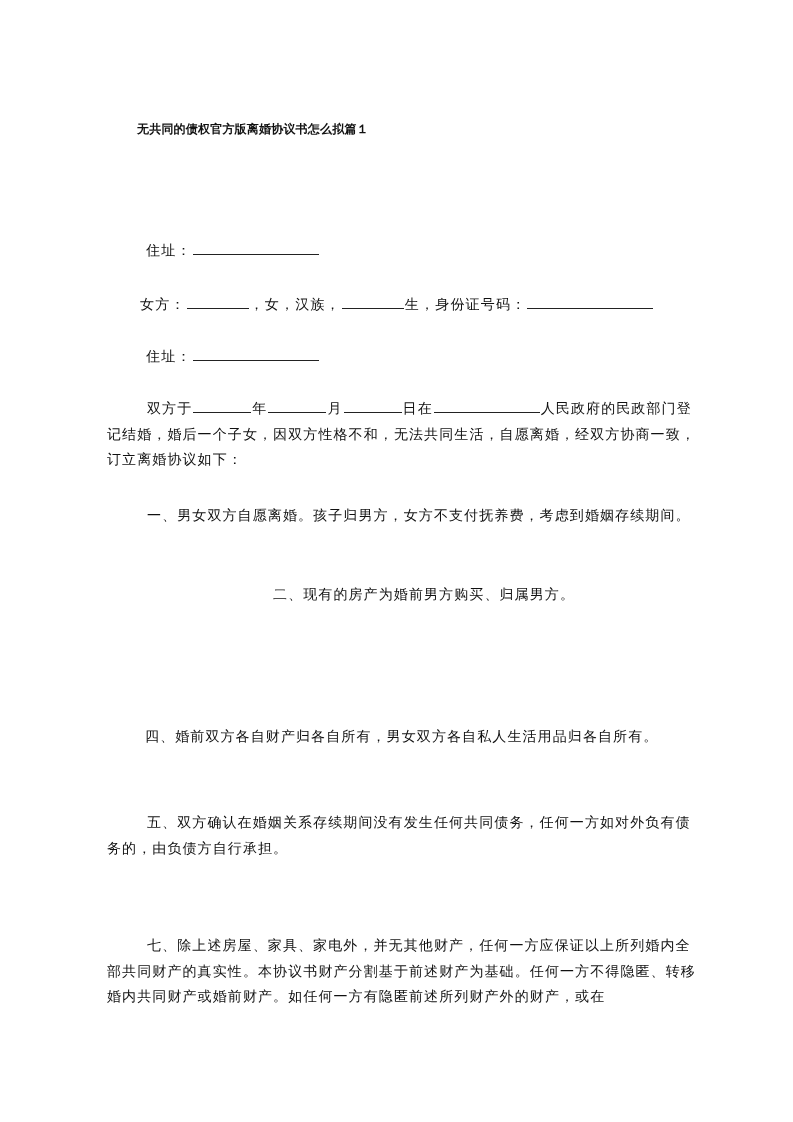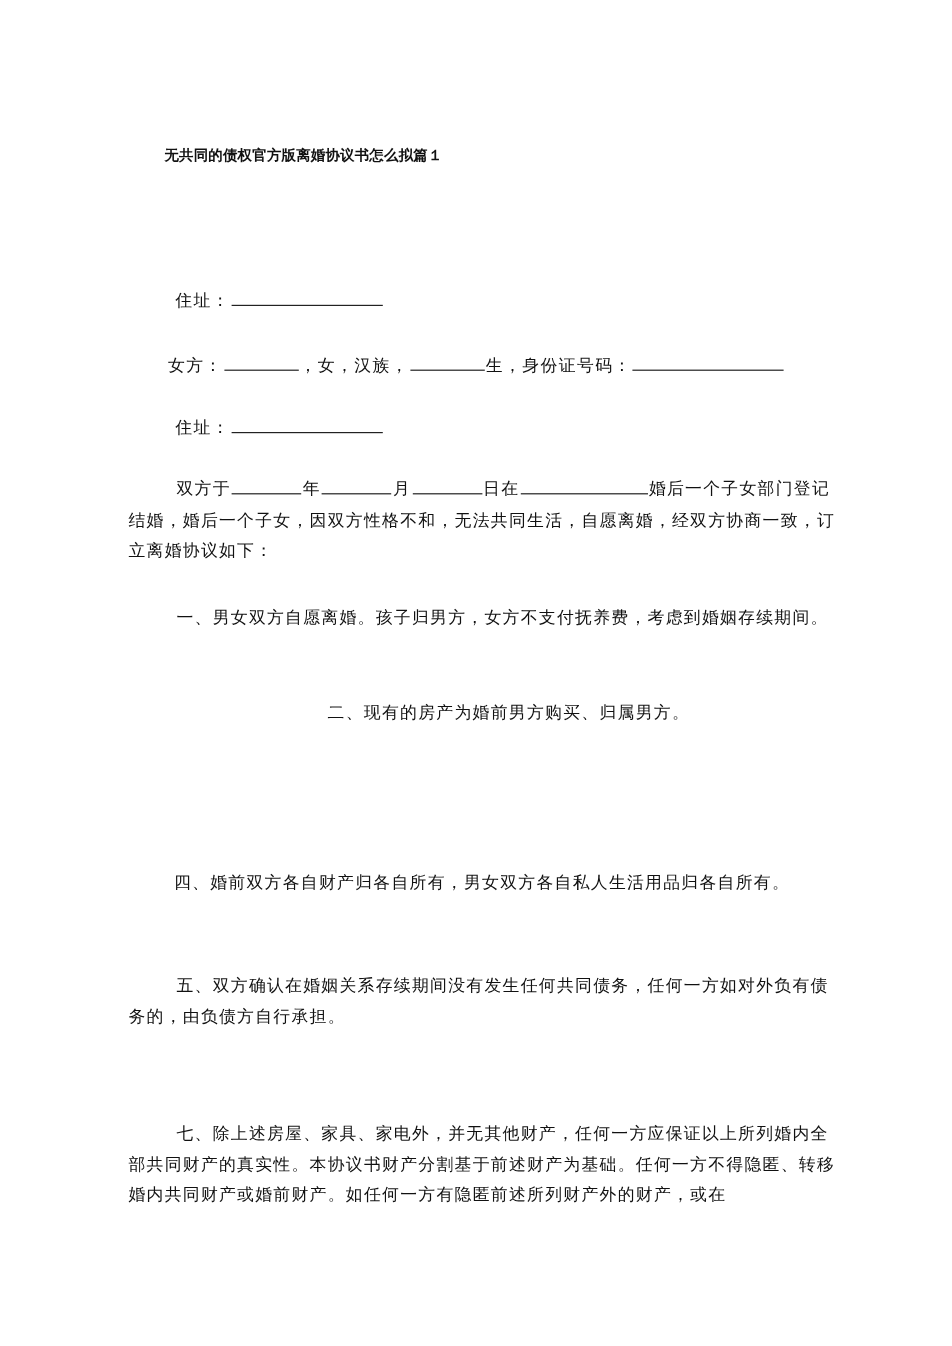--- a/index.html
+++ b/index.html
@@ -26,21 +26,21 @@
 
   <div class="line" style="left:140px; top:295px;">
     <span>女方：</span><span class="blank" style="width:62px"></span><span>，女，汉族，</span><span class="blank" style="width:62px"></span><span>生，身份证号码：</span><span class="blank" style="width:126px"></span>
   </div>
 
   <div class="line" style="left:146px; top:347px;">
     <span>住址：</span><span class="blank" style="width:126px"></span>
   </div>
 
   <div class="para" style="top:396px;">
-    <span class="indent"></span><span>双方于</span><span class="blank" style="width:58px"></span><span>年</span><span class="blank" style="width:58px"></span><span>月</span><span class="blank" style="width:58px"></span><span>日在</span><span class="blank" style="width:106px"></span><span>婚后一个子女</span><span>部门登记结婚，婚后一个子女，因双方性格不和，无法共同生活，自愿离婚，经双方协商一致，订立离婚协议如下：</span>
+    <span class="indent"></span><span>双方于</span><span class="blank" style="width:58px"></span><span>年</span><span class="blank" style="width:58px"></span><span>月</span><span class="blank" style="width:58px"></span><span>日在</span><span class="blank" style="width:106px"></span><span>人民政府的民政</span><span>部门登记结婚，婚后一个子女，因双方性格不和，无法共同生活，自愿离婚，经双方协商一致，订立离婚协议如下：</span>
   </div>
 
   <div class="para" style="top:503px;">
     <span class="indent"></span><span>一、男女双方自愿离婚。孩子归男方，女方不支付抚养费，考虑到婚姻存续期间。</span>
   </div>
 
   <div class="para" style="top:582px;text-align:center;">
     <span class="indent" style="width:38px"></span><span>二、现有的房产为婚前男方购买、归属男方。</span>
   </div>
 

